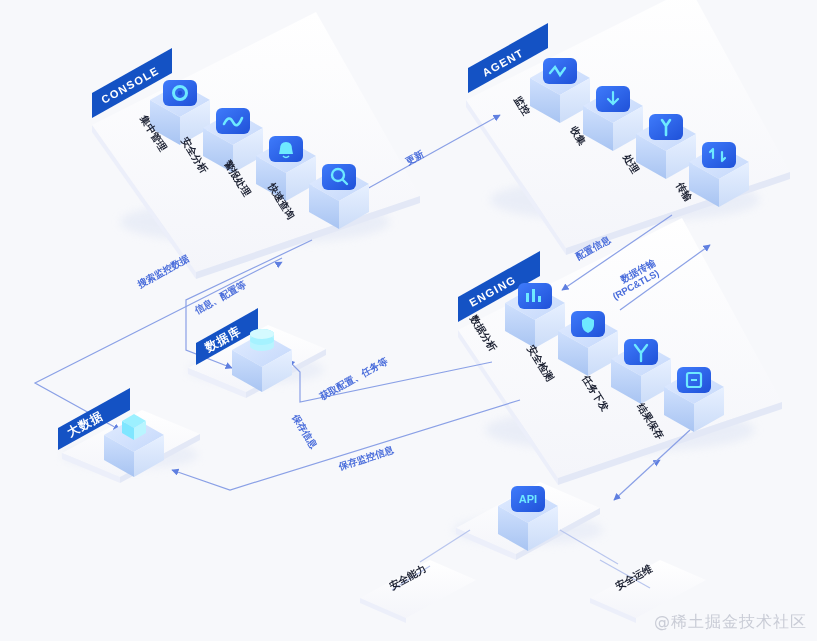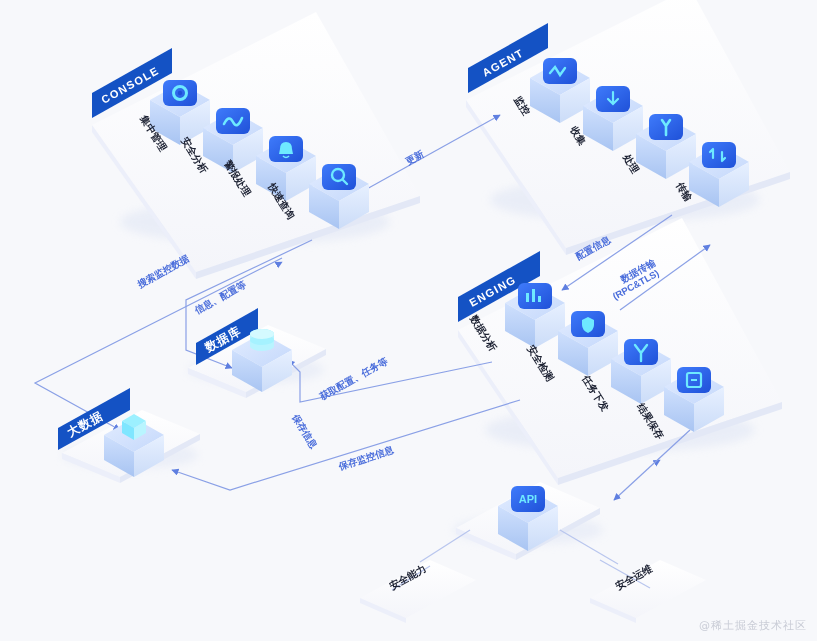--- a/index.html
+++ b/index.html
@@ -25,21 +25,21 @@
     font-size:10px;font-weight:700;fill:#1d2233;
   }
   .flow-label{
     font-size:9.5px;font-weight:700;fill:#4a6ddb;
   }
   .bottom-label{
     font-size:10px;font-weight:700;fill:#1d2233;
   }
   .watermark{
     position:absolute;right:10px;bottom:8px;
-    font-size:11px;color:#c9ccd6;
+    font-size:16px;color:#c9ccd6;
     font-family:"DejaVu Sans",sans-serif;
     letter-spacing:1px;
     user-select:none;
   }
 </style>
 </head>
 <body>
 
 <div id="stage">
 <svg viewBox="0 0 817 641">

